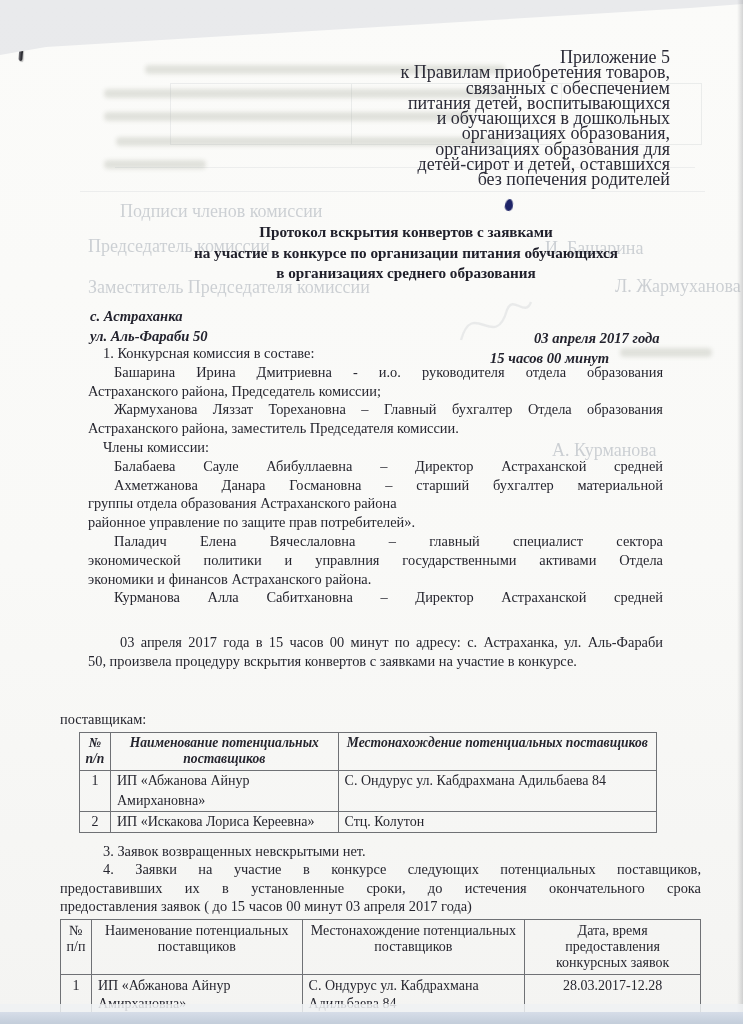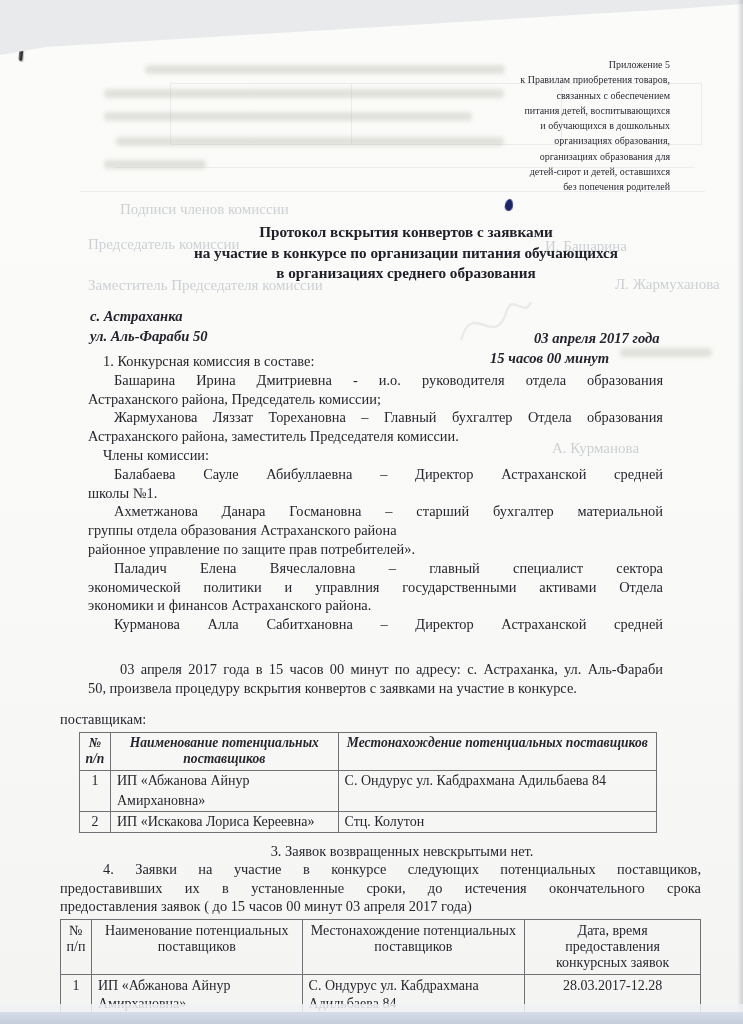--- a/index.html
+++ b/index.html
@@ -19,41 +19,41 @@
               background:linear-gradient(90deg,rgba(0,0,0,0),rgba(110,112,118,.28));}
   .bottom-white{position:absolute;left:0;right:0;bottom:12px;height:8px;background:#eff1f3;opacity:.85;}
   .bottom-blue{position:absolute;left:0;right:0;bottom:0;height:12px;
                background:linear-gradient(180deg,#d6dde8,#c3cdda);}
   
   .ghostbar{position:absolute;height:9px;border-radius:4px;background:#a9ada0;opacity:.32;filter:blur(2px);}
   .ghost-table{position:absolute;left:170px;top:83px;width:530px;height:60px;
                border:1px solid #99a0a8;opacity:.16;}
   .ghost-table .gv{position:absolute;top:0;bottom:0;width:1px;background:#99a0a8;}
   .ghost-hline{position:absolute;height:1px;background:#99a0a8;opacity:.14;}
-  .ghost-text{position:absolute;color:#8d96a2;opacity:.42;filter:blur(.4px);font-size:15px;white-space:nowrap;}
+  .ghost-text{position:absolute;color:#8d96a2;opacity:.42;filter:blur(.4px);font-size:18px;white-space:nowrap;}
   .ghost-svg{position:absolute;opacity:.13;}
   
-  .appendix{position:absolute;top:57px;right:73px;text-align:right;font-size:10px;
+  .appendix{position:absolute;top:50px;right:73px;text-align:right;font-size:18px;
             line-height:15.3px;color:#2b2b37;}
   
   .title{position:absolute;top:222px;left:88px;width:636px;text-align:center;
          font-weight:bold;font-size:15.2px;line-height:20.5px;color:#20202b;}
   
   .meta{position:absolute;top:307px;left:90px;width:610px;font-weight:bold;font-style:italic;
         font-size:14.6px;line-height:19.5px;color:#23232e;}
   .meta-place{position:absolute;left:0;top:0;}
   .meta-date{position:absolute;left:400px;top:2px;width:240px;}
   .meta-date .d1{padding-left:44px;margin-top:20px;}
   
-  .body-a{position:absolute;top:352px;left:88px;width:575px;font-size:14.4px;line-height:18.8px;}
+  .body-a{position:absolute;top:344px;left:88px;width:575px;font-size:14.4px;line-height:18.8px;}
   .body-b{position:absolute;top:710px;left:60px;width:641px;font-size:14.4px;line-height:18.6px;}
   .ln{text-align:left;}
   .jl{text-align:justify;text-align-last:justify;}
   .i15{text-indent:15px;}.i26{text-indent:26px;}.i32{text-indent:32px;margin-top:26px;}.i43{text-indent:43px;}
-  .mt8{margin-top:9px;text-align:center;}
+  .mt8{margin-top:9px;}
   
   table{border-collapse:collapse;color:#26262f;}
   th,td{border:1px solid #6f7175;vertical-align:top;}
   #t1{width:578px;margin:3px 0 0 19px;}
   #t1 th{font-style:italic;font-weight:bold;font-size:13.6px;line-height:16.5px;padding:2px 4px;text-align:center;}
   #t1 td{font-size:14px;line-height:20px;padding:0 6px;}
   #t2{width:641px;margin-top:3px;}
   #t2 th{font-weight:normal;font-size:14px;line-height:16px;padding:3px 4px;text-align:center;}
   #t2 td{font-size:14px;line-height:18px;padding:2px 6px;}
   .cell-num{text-align:center;}
@@ -120,21 +120,20 @@
     </div>
 
     <div class="body-a">
       <div class="ln i15">1.  Конкурсная комиссия в составе:</div>
       <div class="jl i26">Башарина Ирина Дмитриевна  - и.о. руководителя отдела образования</div>
       <div class="ln">Астраханского района, Председатель комиссии;</div>
       <div class="jl i26">Жармуханова Ляззат Торехановна – Главный бухгалтер Отдела образования</div>
       <div class="ln">Астраханского района, заместитель Председателя комиссии.</div>
       <div class="ln i15">Члены комиссии:</div>
       <div class="jl i26">Балабаева Сауле Абибуллаевна – Директор Астраханской средней</div>
-      <div class="ln">школы №1.</div>
       <div class="jl i26">Ахметжанова Данара Госмановна – старший бухгалтер материальной</div>
       <div class="ln">группы отдела образования Астраханского района</div>
       <div class="ln">районное управление по защите прав потребителей».</div>
       <div class="jl i26">Паладич Елена Вячеслаловна – главный специалист сектора</div>
       <div class="jl">экономической политики и управлния государственными активами Отдела</div>
       <div class="ln">экономики и финансов Астраханского района.</div>
       <div class="jl i26">Курманова Алла Сабитхановна – Директор Астраханской средней</div>
       <div class="jl i32">03 апреля 2017 года в 15 часов 00 минут  по адресу: с. Астраханка, ул. Аль-Фараби</div>
       <div class="ln">50,  произвела процедуру вскрытия конвертов  с заявками на участие в конкурсе.</div>
     </div>

